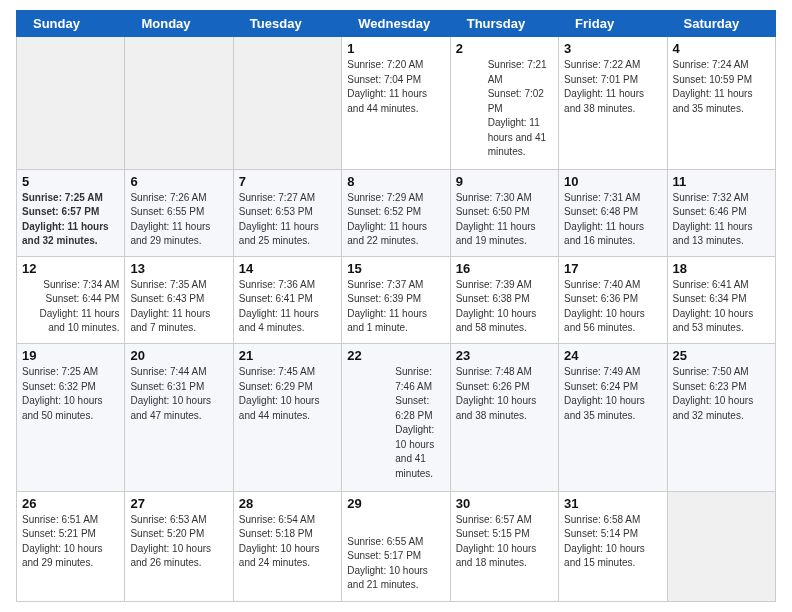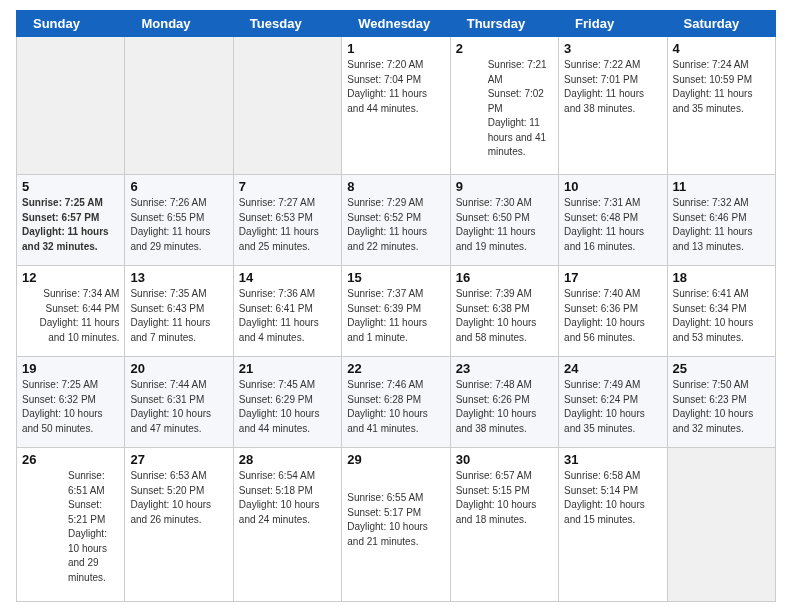--- a/index.html
+++ b/index.html
@@ -236,21 +236,21 @@
 Daylight: 10 hours and 47 minutes.</div>
           </td>
           <td>
             <span class="day-num">21</span>
             <div class="day-info" style="white-space: pre-line;">Sunrise: 7:45 AM
 Sunset: 6:29 PM
 Daylight: 10 hours and 44 minutes.</div>
           </td>
           <td>
             <span class="day-num">22</span>
-            <div class="day-info" style="white-space: pre-line;">Sunrise: 7:46 AM
+            <div class="day-info" style="white-space: pre-line; margin-left: 48px;">Sunrise: 7:46 AM
 Sunset: 6:28 PM
 Daylight: 10 hours and 41 minutes.</div>
           </td>
           <td>
             <span class="day-num">23</span>
             <div class="day-info" style="white-space: pre-line;">Sunrise: 7:48 AM
 Sunset: 6:26 PM
 Daylight: 10 hours and 38 minutes.</div>
           </td>
           <td>
@@ -262,21 +262,21 @@
           <td>
             <span class="day-num">25</span>
             <div class="day-info" style="white-space: pre-line;">Sunrise: 7:50 AM
 Sunset: 6:23 PM
 Daylight: 10 hours and 32 minutes.</div>
           </td>
         </tr>
         <tr>
           <td>
             <span class="day-num">26</span>
-            <div class="day-info" style="white-space: pre-line; margin-left: 46px;">Sunrise: 6:51 AM
+            <div class="day-info" style="white-space: pre-line;">Sunrise: 6:51 AM
 Sunset: 5:21 PM
 Daylight: 10 hours and 29 minutes.</div>
           </td>
           <td>
             <span class="day-num">27</span>
             <div class="day-info" style="white-space: pre-line;">Sunrise: 6:53 AM
 Sunset: 5:20 PM
 Daylight: 10 hours and 26 minutes.</div>
           </td>
           <td>

